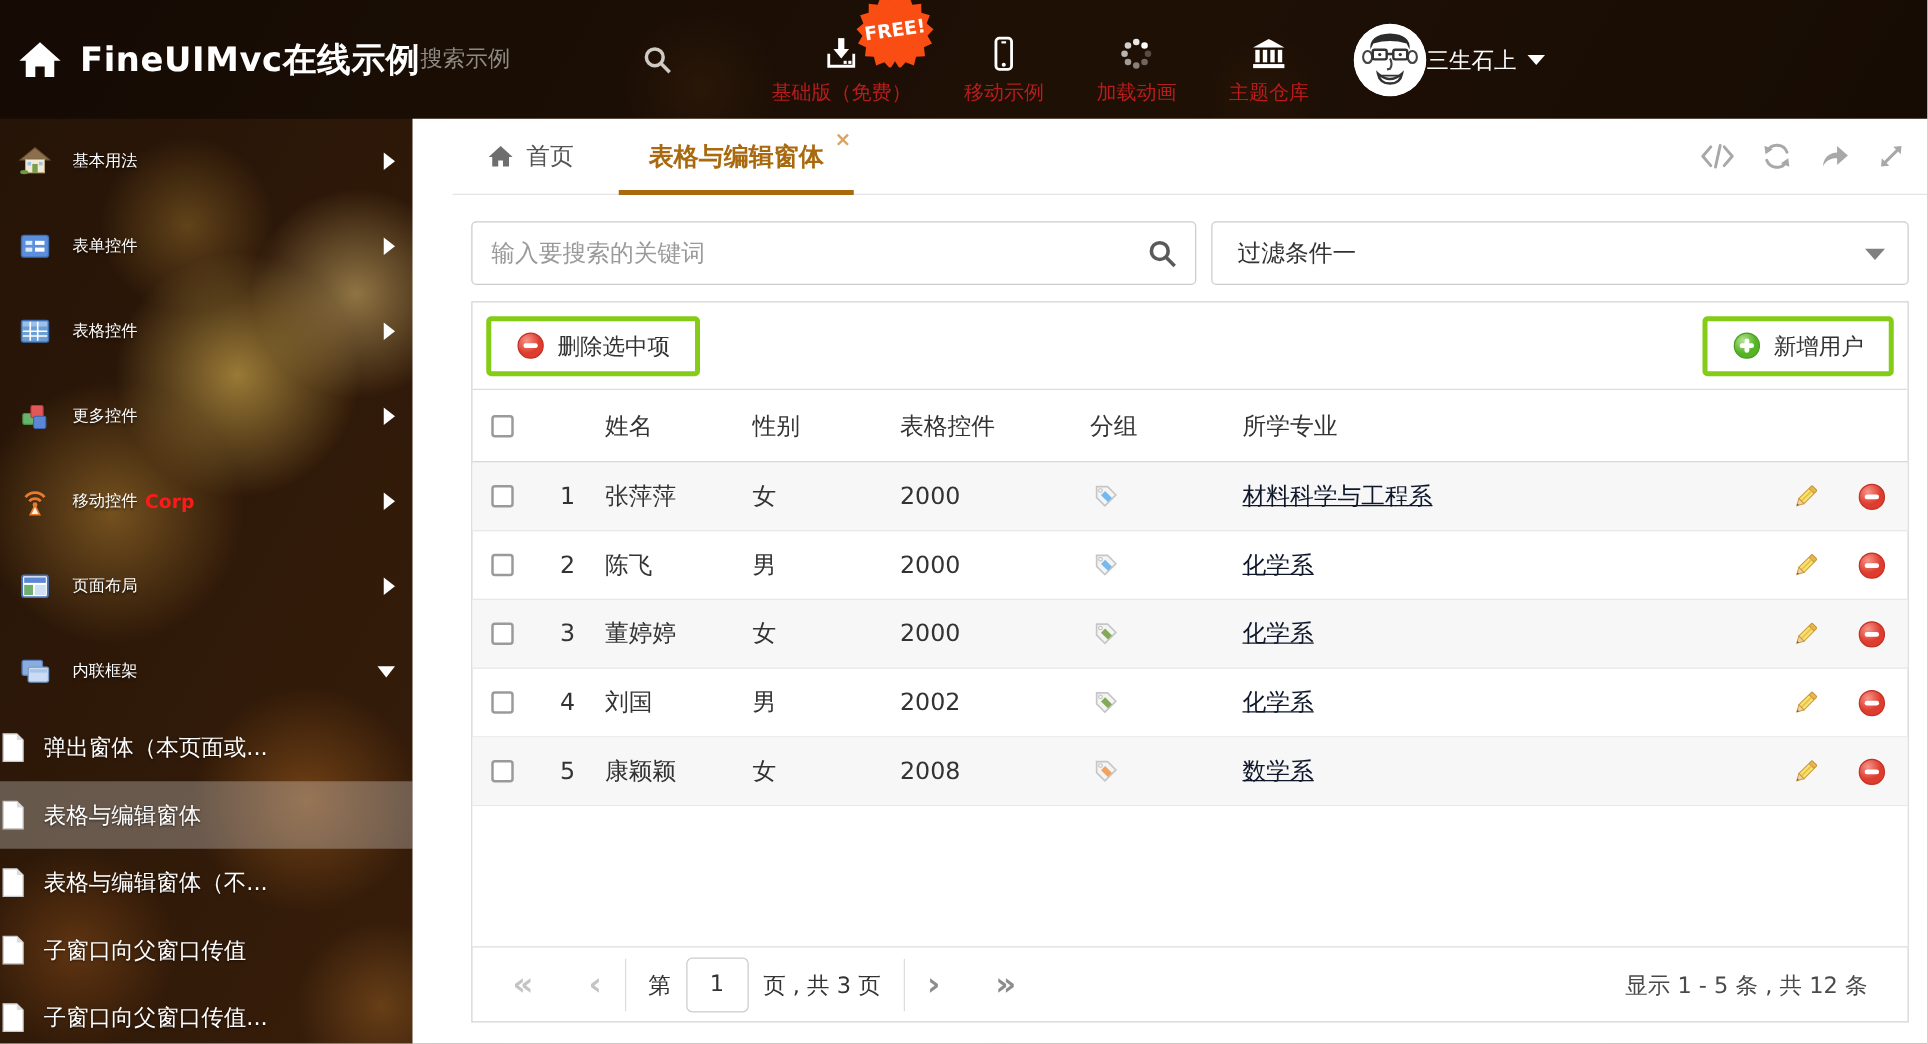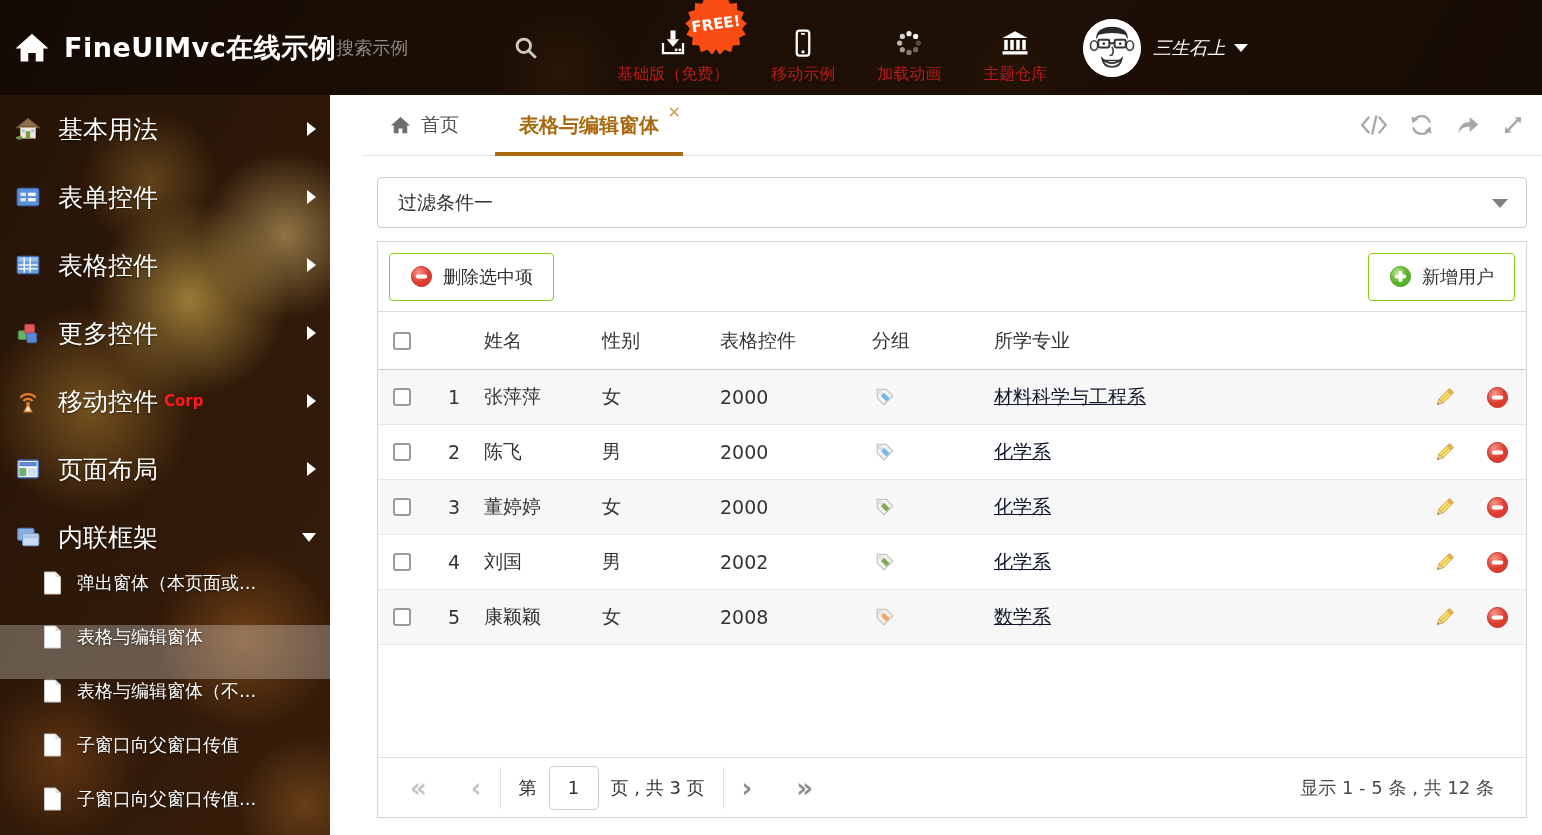--- a/index.html
+++ b/index.html
@@ -31,35 +31,35 @@
     font-size:18px; color:#ddd; font-family:inherit; }
   .hdr-search::placeholder { color:#8f8a84; }
   .hdr-mag { margin-left:22px; }
   .free-badge { position:absolute; left:683px; top:-6px; width:66px; height:60px; z-index:6; }
   .free-badge text { font-weight:bold; }
   .nav-wrap { display:flex; align-items:flex-start; margin-left:78px; gap:42px; }
   .nav-item { display:flex; flex-direction:column; align-items:center; gap:6px; cursor:pointer; padding-top:18px; }
   .nav-label { font-size:16px; color:#b91c1c; white-space:nowrap; }
   .user-wrap { display:flex; align-items:center; margin-left:36px; margin-right:18px; }
   .avatar { width:58px; height:58px; border-radius:50%; background:#fff; overflow:hidden; flex:none; }
-  .user-name { font-size:18px; margin-left:12px; white-space:nowrap;font-style:italic; }
+  .user-name { font-size:18px; white-space:nowrap; }
   .caret-down-w { width:0; height:0; border-left:7px solid transparent; border-right:7px solid transparent;
     border-top:8px solid #fff; margin-left:9px; }
 
   
   .sidebar { position:absolute; top:95px; left:0; width:330px; height:740px; z-index:4; color:#fff; }
   .side-item { height:68px; display:flex; align-items:center; padding:0 14px 0 15px; cursor:pointer; }
-  .side-item .lbl { font-size:25px; margin-left:17px; text-shadow:0 1px 2px rgba(0,0,0,.6); }
+  .side-item .lbl { font-size:13px; margin-left:17px; text-shadow:0 1px 2px rgba(0,0,0,.6); }
   .side-item .corp { color:#ff1a1a; font-size:15px; margin-left:6px; font-weight:bold; }
   .side-item .spring, .side-sub .spring { flex:1; }
   .arrow-right { width:0; height:0; border-top:7px solid transparent; border-bottom:7px solid transparent;
     border-left:9px solid #fff; }
   .arrow-down { width:0; height:0; border-left:7px solid transparent; border-right:7px solid transparent;
     border-top:9px solid #fff; }
-  .side-sub { height:54px; display:flex; padding-left:42px; cursor:pointer; }
+  .side-sub { height:54px; display:flex; align-items:center; cursor:pointer; }
   .side-sub .lbl { font-size:18px; margin-left:14px; text-shadow:0 1px 2px rgba(0,0,0,.6); white-space:nowrap; }
   .side-sub.selected { background:rgba(255,255,255,.28); }
 
   
   .main { position:absolute; top:95px; left:330px; width:1212px; height:740px; background:#fff; z-index:5;
     display:flex; flex-direction:column;padding-left:32px; }
 
   .tabbar { height:61px; border-bottom:1px solid #e4e4e4; display:flex; align-items:stretch; padding-left:15px; flex:none; }
   .tab-home { display:flex; align-items:center; gap:9px; padding:0 12px; font-size:19px; color:#555; cursor:pointer; }
   .tab-active { position:relative; display:flex; align-items:center; margin-left:24px; padding:0 24px; cursor:pointer; }
@@ -79,21 +79,21 @@
   .search-box .mag { position:absolute; right:14px; top:13px; }
   .select-box { position:relative; flex:1; height:51px; border:1px solid #ccc; border-radius:4px;
     display:flex; align-items:center; padding:0 20px; font-size:19px; color:#333; cursor:pointer; }
   .caret-down-g { position:absolute; right:18px; top:21px; width:0; height:0;
     border-left:8px solid transparent; border-right:8px solid transparent; border-top:9px solid #808080; }
 
   .grid-panel { margin-top:13px; border:1px solid #d4d4d4; flex:none; height:577px; display:flex; flex-direction:column; background:#fff; }
   .g-toolbar { height:70px; flex:none; border-bottom:1px solid #ddd; display:flex; align-items:center;
     justify-content:space-between; padding:0 11px; }
   .btn { display:flex; align-items:center; gap:10px; height:48px; padding:0 20px; background:#fff;
-    border:1px solid #84cc16; border-radius:4px; font-size:18px; color:#333; cursor:pointer; font-family:inherit; }
+    border:4px solid #84cc16; border-radius:4px; font-size:18px; color:#333; cursor:pointer; font-family:inherit; }
 
   .grid-table { display:flex; flex-direction:column; flex:1; }
   .g-row { display:grid; grid-template-columns:48px 44px 118px 118px 152px 122px 1fr 48px 58px;
     align-items:center; height:55px; flex:none; border-bottom:1px solid #e8e8e8; font-size:19px; }
   .g-head { height:58px; border-bottom:1px solid #ccc; }
   .g-row .c-check { display:flex; justify-content:center; }
   .checkbox { width:18px; height:18px; border:2px solid #9a9a9a; border-radius:3px; background:#fff; cursor:pointer; }
   .c-idx { text-align:right; padding-right:10px; color:#333; }
   .c-pad { padding-left:14px; }
   .c-tag { padding-left:16px; display:flex; }
@@ -406,20 +406,29 @@
               <polygon points="4.5,19.5 5,13.5 10.5,19" fill="#a8a8a8" stroke="none"></polygon>
               <polygon points="19.5,4.5 13.5,5 19,10.5" fill="#a8a8a8" stroke="none"></polygon>
             </svg>
           </span>
         </div>
     </div>
 
     <div class="content">
 
       <div class="filter-row">
+        <div class="search-box">
+          <input placeholder="输入要搜索的关键词" style="">
+          <span class="icon mag">
+            <svg width="26" height="26" viewBox="0 0 24 24" fill="none" stroke="#5a5a5a" stroke-width="2.6">
+              <circle cx="10" cy="10" r="6.2"></circle>
+                <line x1="14.8" y1="14.8" x2="21" y2="21"></line>
+              </svg>
+          </span>
+        </div>
         <div class="select-box">
           <span>过滤条件一</span>
           <span class="caret-down-g"></span>
         </div>
       </div>
 
       <div class="grid-panel">
         <div class="g-toolbar">
           <button class="btn">
             <span class="icon">

